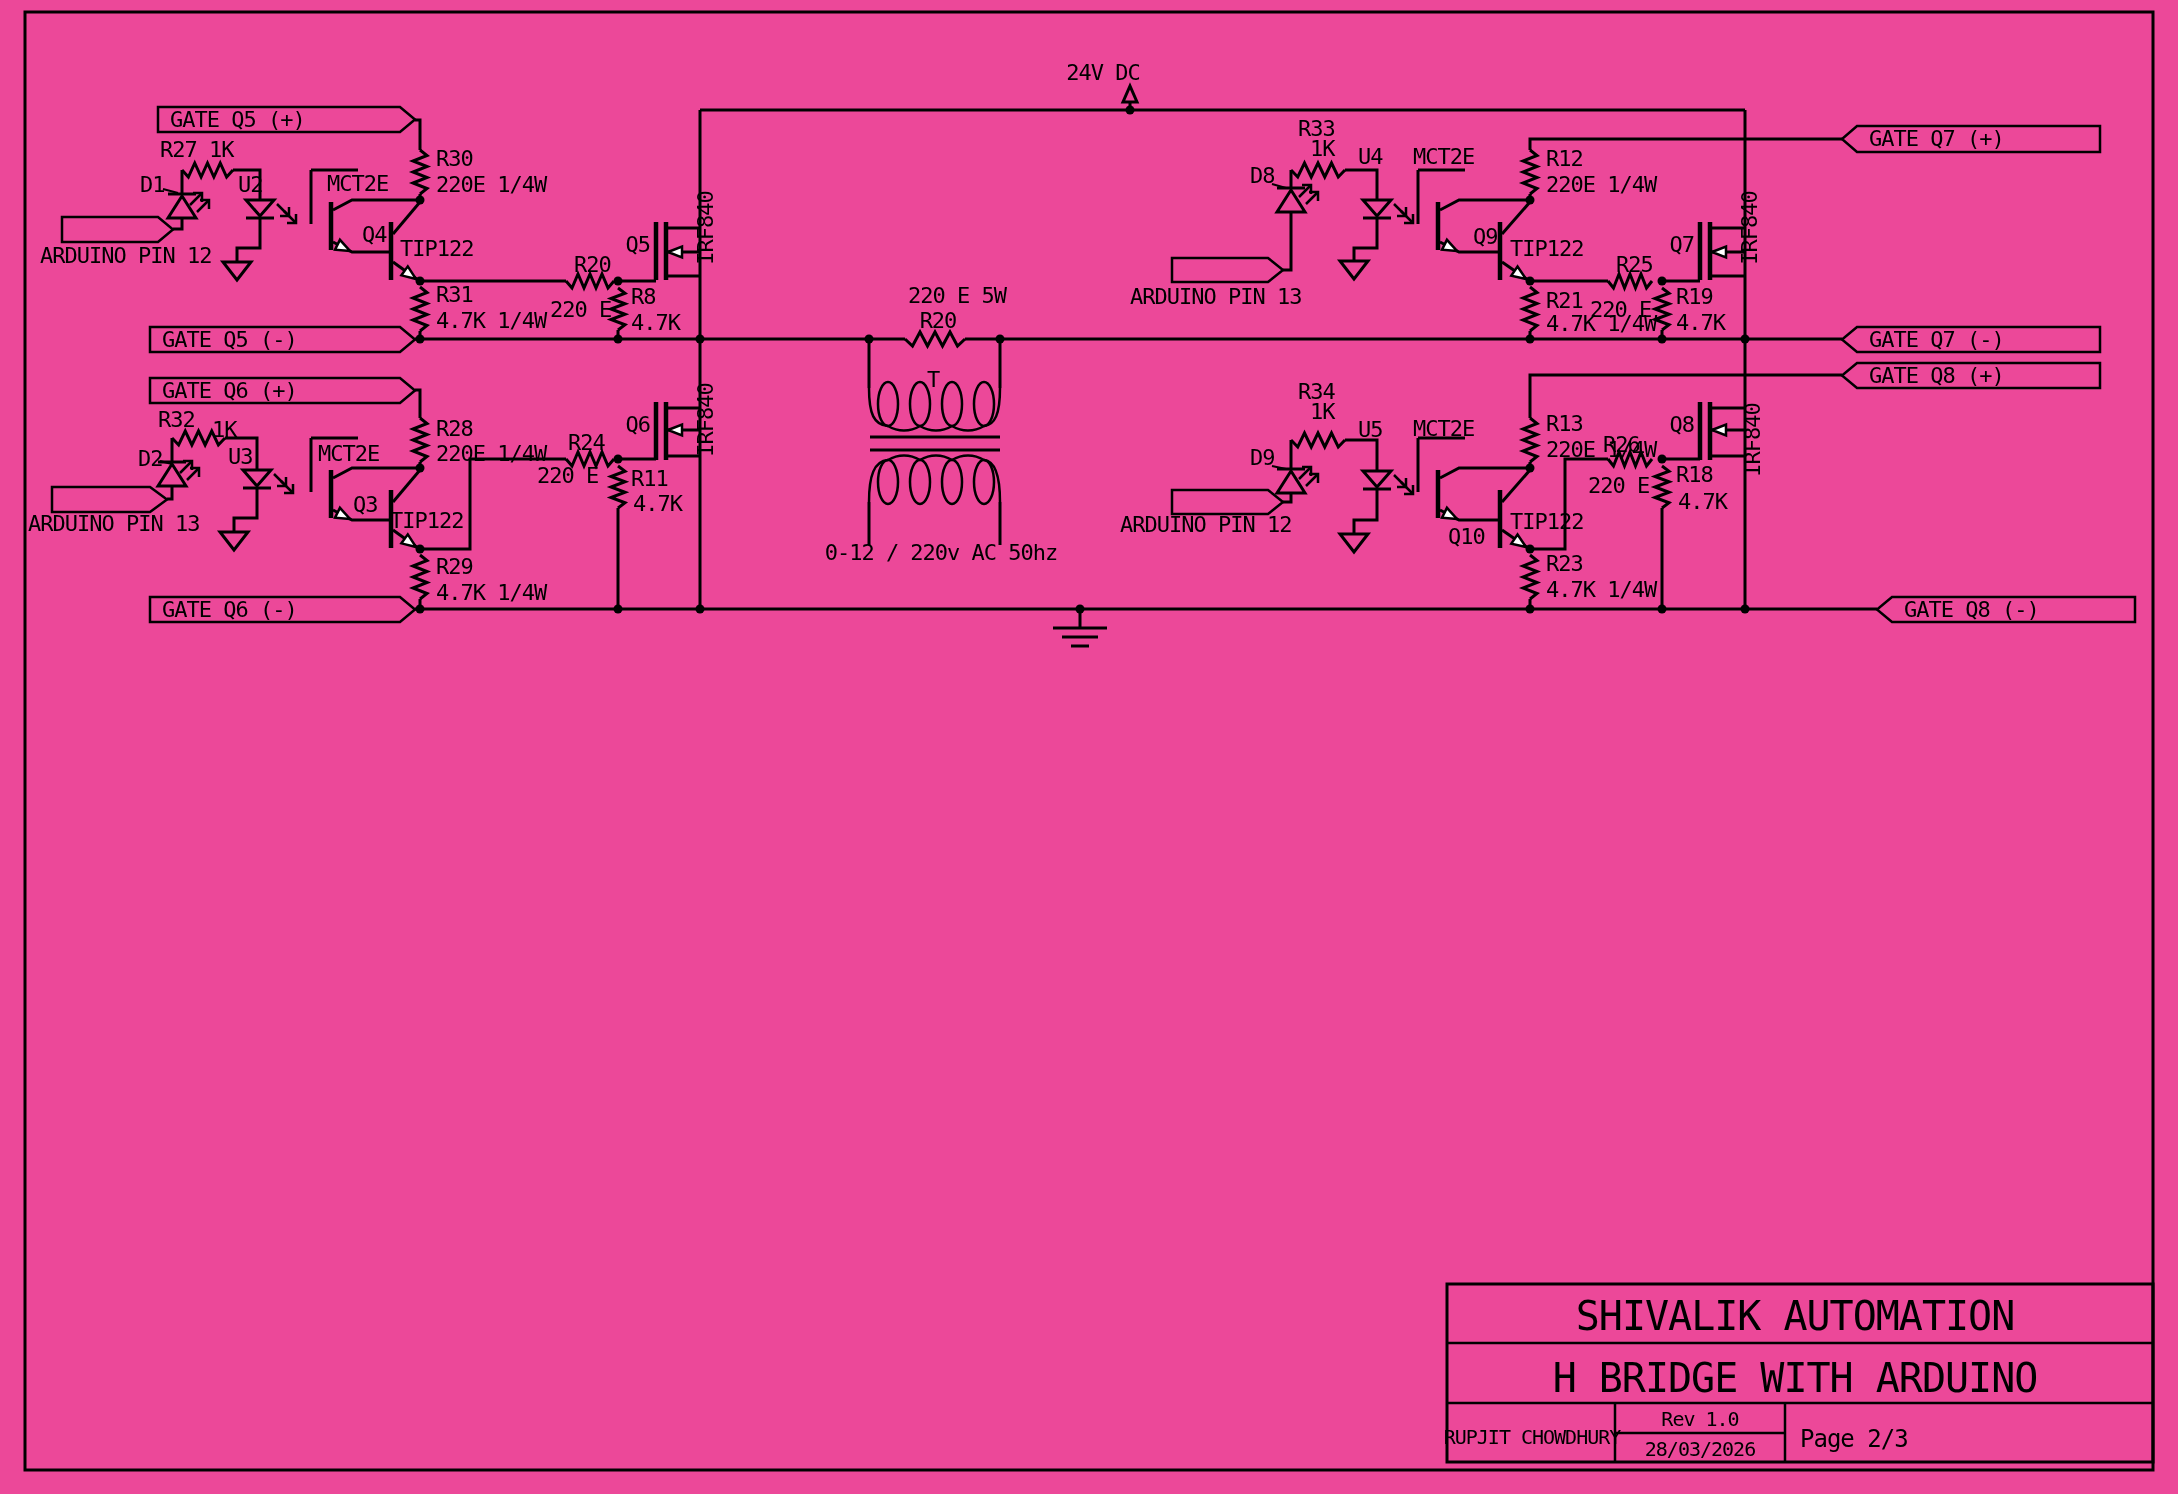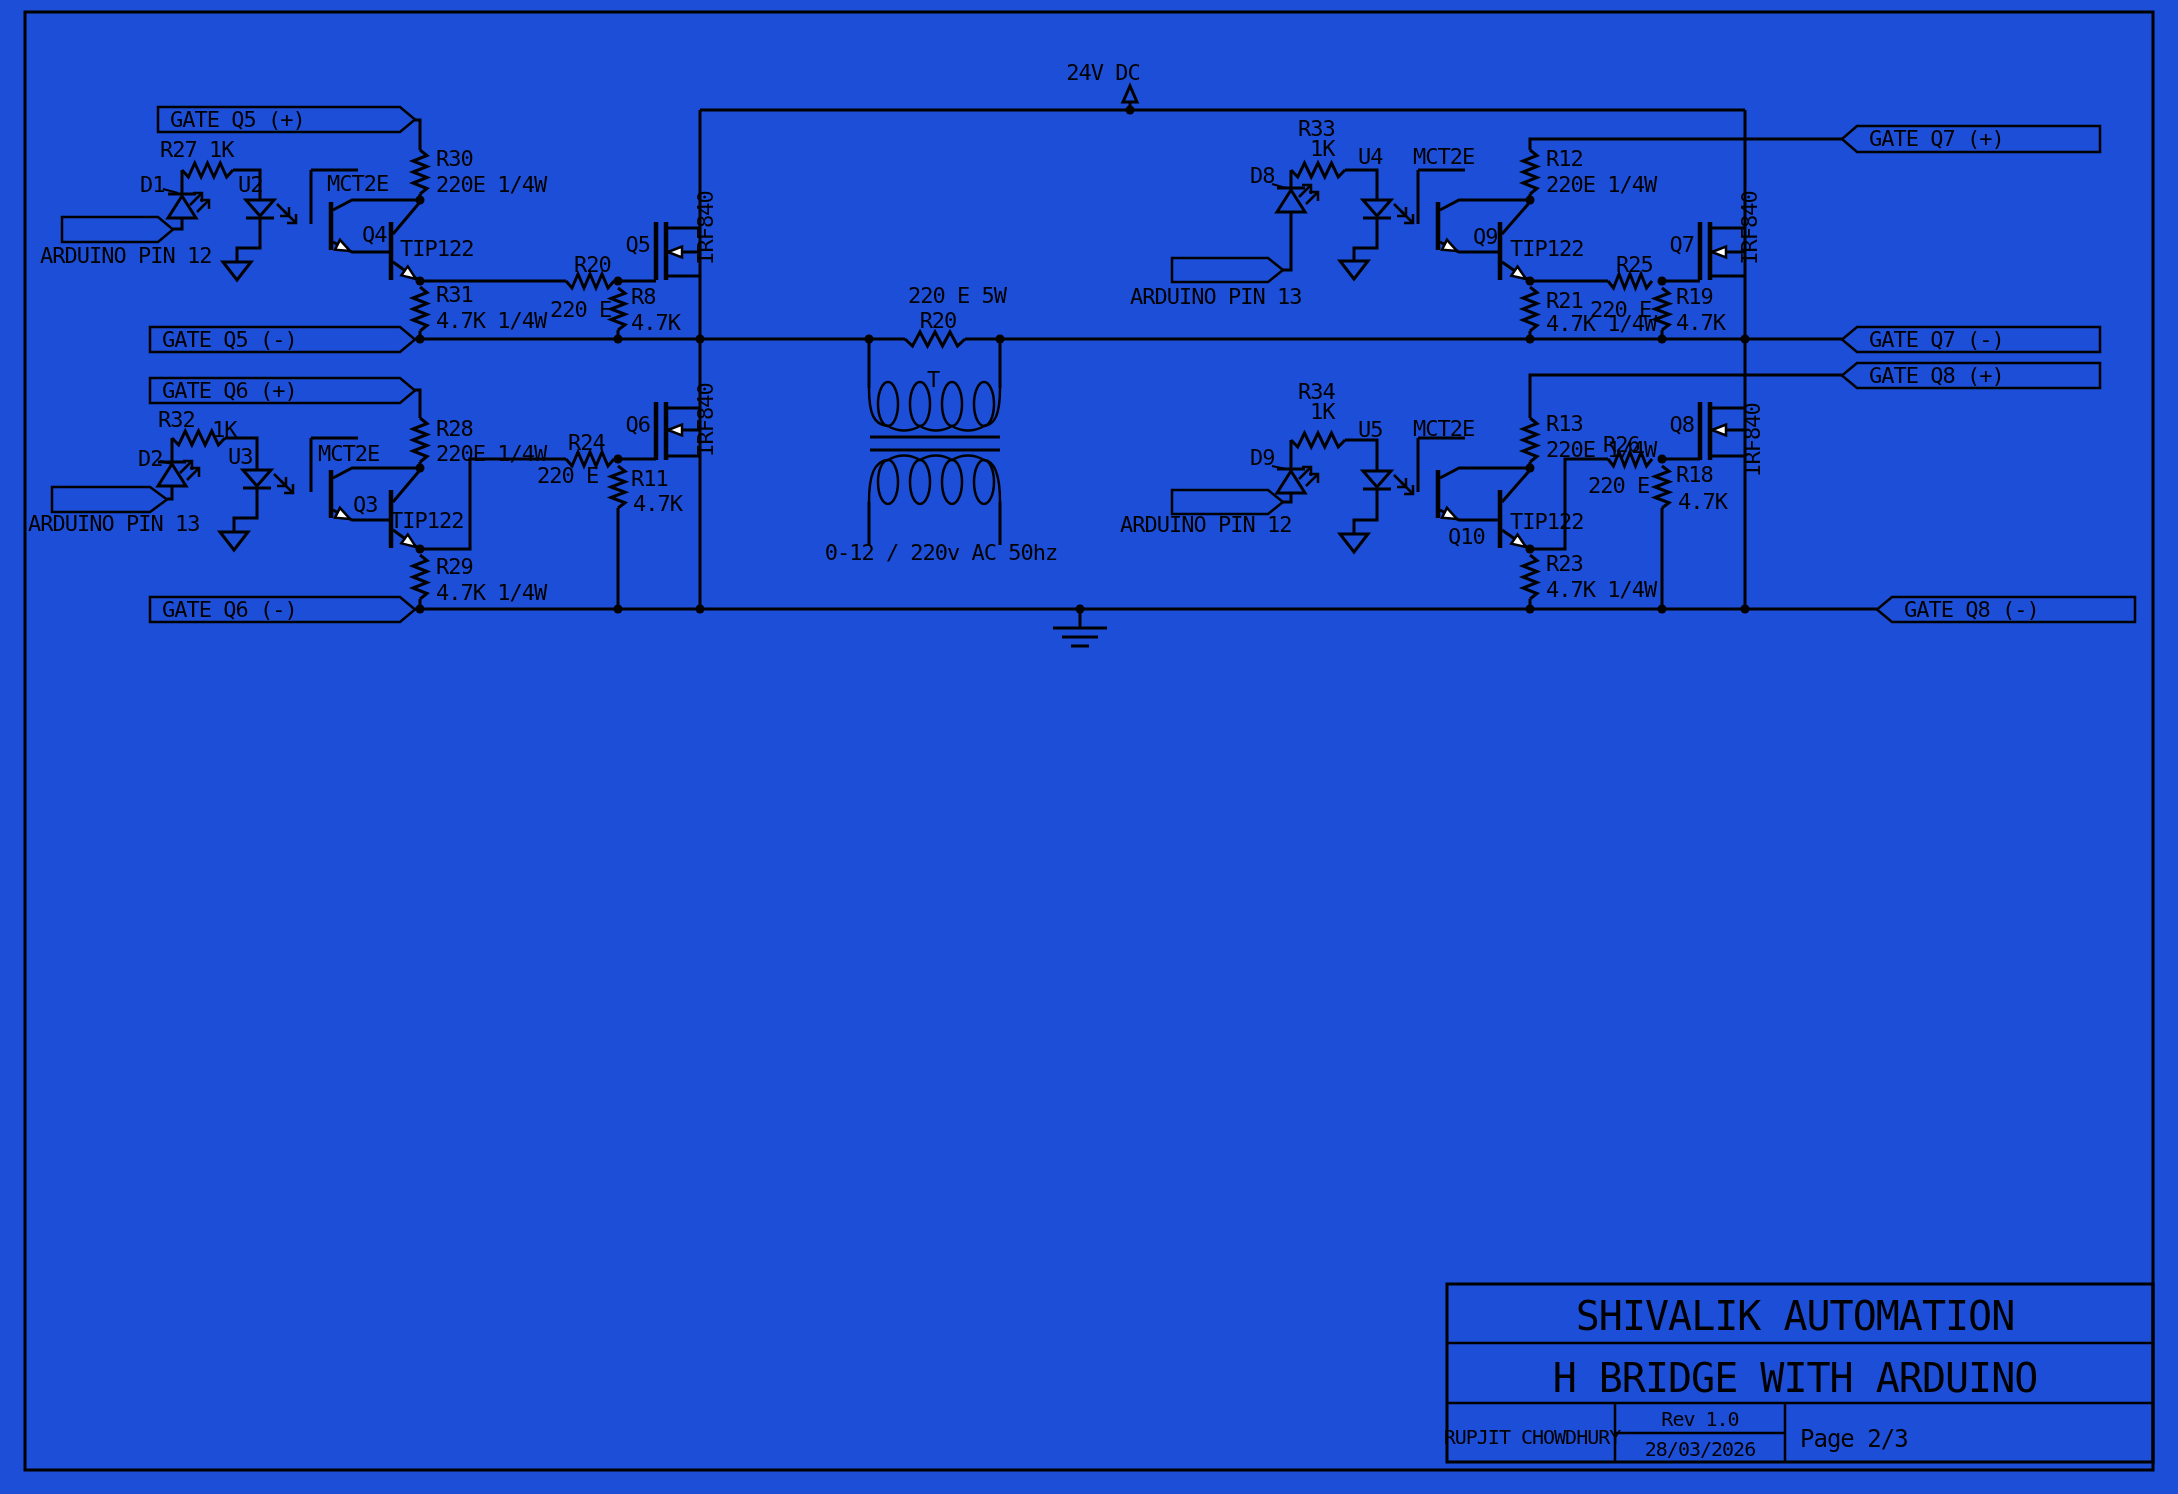--- a/index.html
+++ b/index.html
@@ -1,16 +1,16 @@
 <!DOCTYPE html>
 <html><head>
 <meta charset="utf-8">
 <style>
   html,body{margin:0;padding:0;background:#fff;}
-  #page{position:relative;width:2178px;height:1494px;background:#1d4ed8;overflow:hidden;text-decoration:underline;}
+  #page{position:relative;width:2178px;height:1494px;background:#ec4899;overflow:hidden;text-decoration:underline;}
   svg{display:block;}
   text{font-family:"DejaVu Sans Mono","Liberation Mono",monospace;fill:#000;letter-spacing:-1px;}
 </style>
 </head>
 <body>
 
 <div id="page">
     <svg width="2178" height="1494" viewBox="0 0 2178 1494">
       <g>
         <rect x="25" y="12" width="2128" height="1458" fill="none" stroke="#000" stroke-width="3"></rect>

